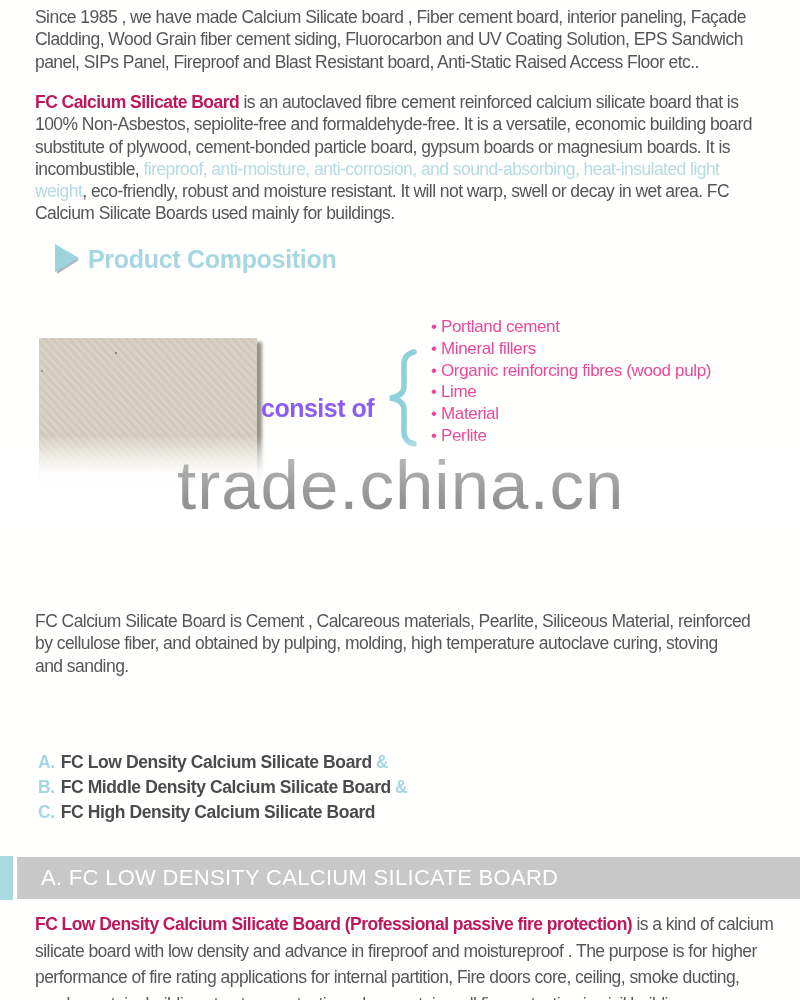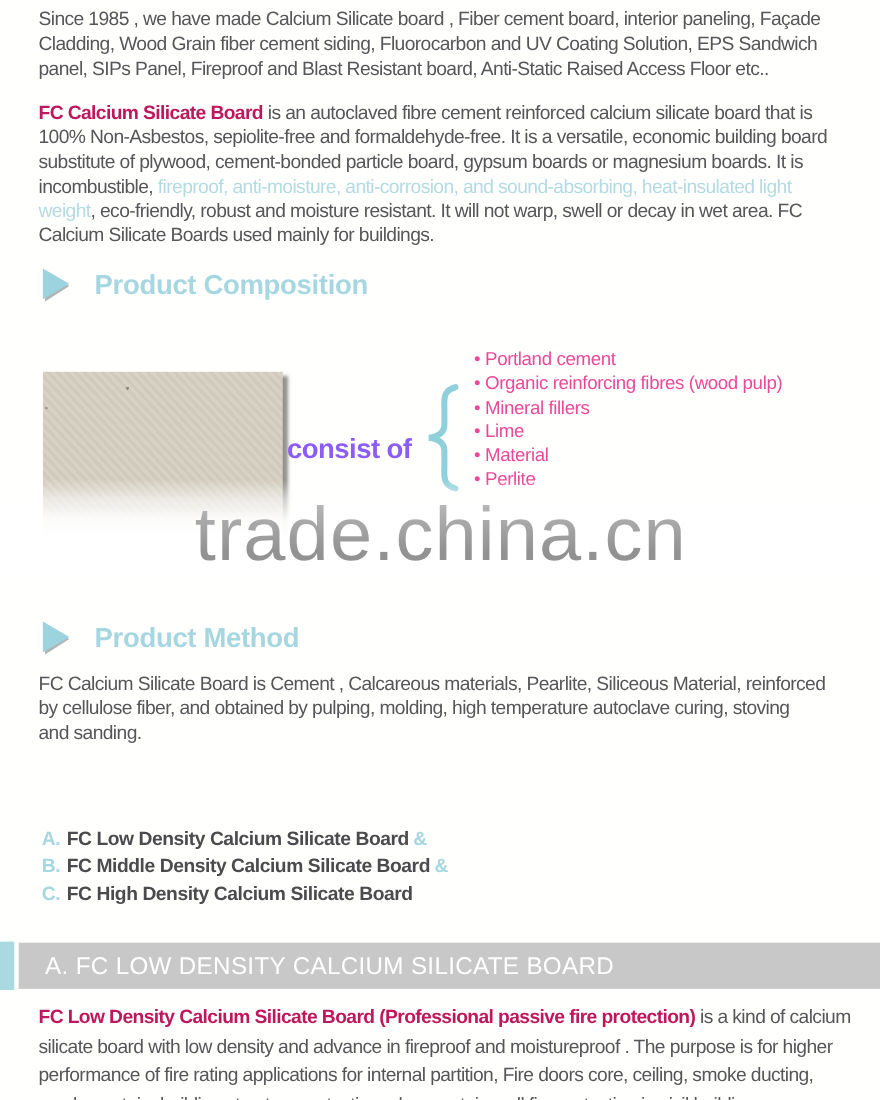--- a/index.html
+++ b/index.html
@@ -3,21 +3,21 @@
 <meta charset="utf-8">
 <style>
   html,body{margin:0;padding:0;background:#fff;}
   .page{position:relative;width:800px;height:1000px;background:#fffffe;overflow:hidden;
         font-family:"Liberation Sans",sans-serif;}
   .para{position:absolute;left:35px;width:738px;font-size:17.5px;line-height:22.3px;
         color:#565659;letter-spacing:-0.55px;}
   .pre{white-space:pre-line;}
   .lead{font-weight:bold;color:#be185d;}
   .hl{color:#b4dbe2;}
-  .heading{position:absolute;left:36px;display:flex;align-items:center;gap:20px;justify-content:center;}
+  .heading{position:absolute;left:52px;display:flex;align-items:center;gap:6px;justify-content:center;}
   .heading-title{font-size:25px;font-weight:bold;color:#a6d7e0;letter-spacing:-0.3px;}
   .tri{display:block;}
   
   .board{position:absolute;left:39px;top:338px;width:218px;height:160px;background-color:#d6cfc1;
          background-image:
            radial-gradient(circle 2px at 77px 15px,#8d8577 60%,rgba(141,133,119,0) 70%),
            radial-gradient(circle 2px at 3px 33px,#a49c8d 60%,rgba(164,156,141,0) 70%),
            repeating-linear-gradient(47deg,rgba(255,255,255,0.06) 0 3px,rgba(120,112,98,0.05) 3px 6px);
          box-shadow:5px 4px 3px rgba(112,110,102,0.75);}
   .consist{position:absolute;left:261px;top:394px;font-size:25px;font-weight:bold;
@@ -67,38 +67,31 @@
   <div class="board"></div>
 
   <div class="consist">consist of</div>
 
   <svg class="brace" width="36" height="98" viewBox="0 0 36 98">
     <path d="M31 3 C19 6 21 15 21 24 L21 37 C21 45 15 48 7 49 C15 50 21 53 21 61 L21 74 C21 83 19 92 31 95" fill="none" stroke="#8fd0da" stroke-width="5.5" stroke-linecap="round"></path>
   </svg>
 
   <ul class="ingredients">
     <li>Portland cement</li>
+    <li>Mineral fillers</li>
     <li>Organic reinforcing fibres (wood pulp)</li>
-    <li>Mineral fillers</li>
     <li>Lime</li>
     <li>Material</li>
     <li>Perlite</li>
   </ul>
 
   <div class="fade-band"></div>
 
   <div class="watermark">trade.china.cn</div>
 
-  <div class="heading" style="top:563px;">
-    <svg class="tri" width="30" height="34" viewBox="0 0 30 34">
-      <polygon points="3,5 27,18 5,32" fill="#5e6d72" opacity="0.5"></polygon>
-      <polygon points="3,2 27,16 3,30" fill="#9cd3de"></polygon>
-    </svg>
-    <span class="heading-title">Product Method</span>
-  </div>
 
   <div class="para pre" style="top:610px;">FC Calcium Silicate Board is Cement , Calcareous materials, Pearlite, Siliceous Material, reinforced
 by cellulose fiber, and obtained by pulping, molding, high temperature autoclave curing, stoving
 and sanding.</div>
 
 
   <div class="class-list">
     <div>
       <span class="class-letter">A.</span><span>FC Low Density Calcium Silicate Board</span><span class="class-amp">&amp;</span>
     </div>

